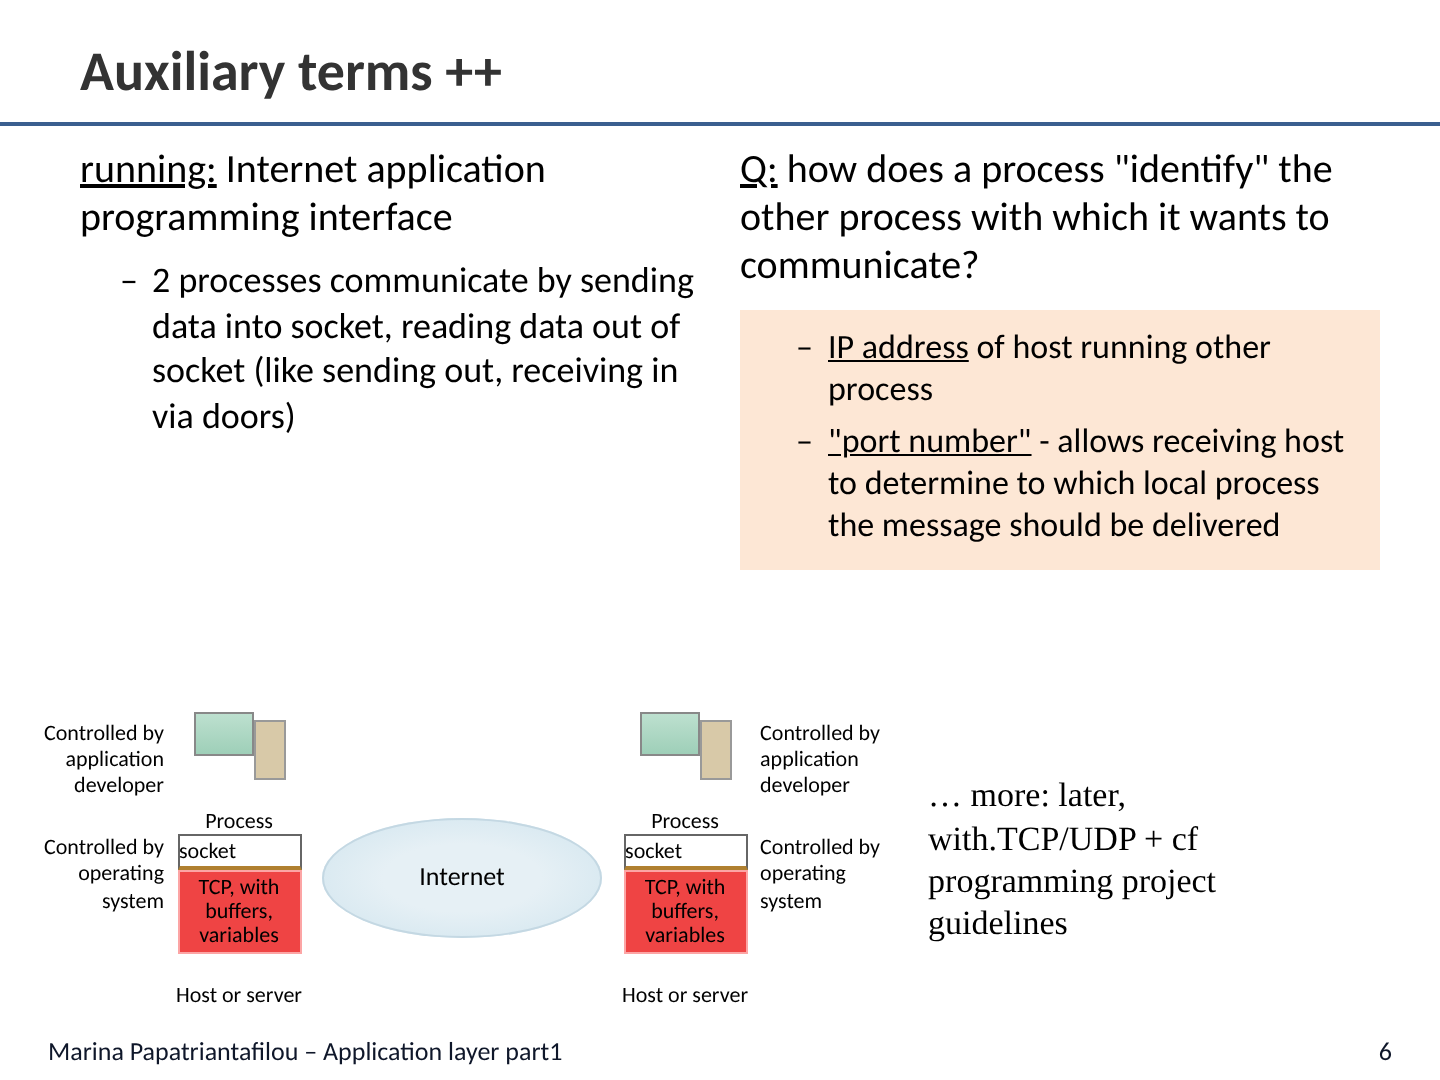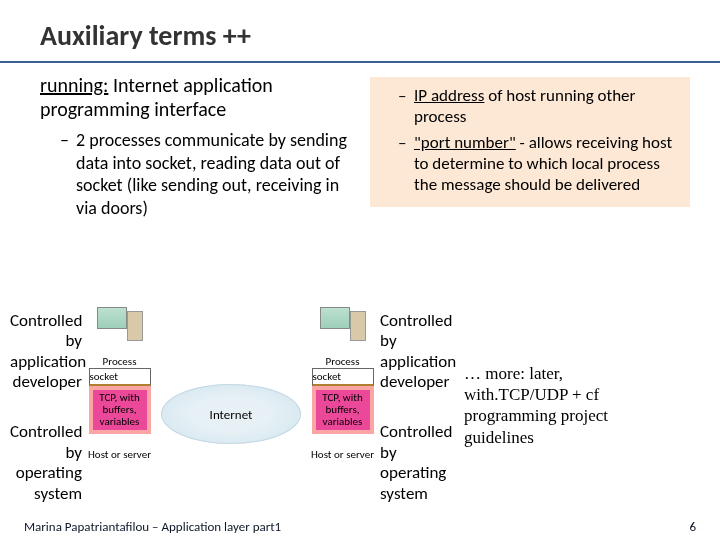--- a/index.html
+++ b/index.html
@@ -59,27 +59,27 @@
     display: flex;
     align-items: center;
     padding: 0 10px 0 10px;
   }
   .host-group {
     display: flex;
     align-items: flex-start;
     gap: 6px;
   }
   .ctrl-labels {
-    font-size: 17px;
+    font-size: 11px;
     line-height: 1.2;
     text-align: right;
     width: 72px;
     display: flex;
     flex-direction: column;
-    gap: 30px;
+    gap: 18px;
     padding-top: 4px;
   }
   .ctrl-labels.right { text-align: left; }
   .host-box {
     display: flex;
     flex-direction: column;
     align-items: center;
   }
   .pc {
     width: 46px;
@@ -102,23 +102,23 @@
   }
   .sock-box {
     width: 62px; text-align: left;
     border: 1px solid #666;
     border-bottom: 2px solid #b08030;
     font-size: 11px; padding: 1px 0;
     background: #fff;
   }
   .tcp-box {
     width: 62px; text-align: center;
-    border: 4px solid #fca5a5;
+    border: 1px solid #fca5a5;
     font-size: 11px; padding: 2px 0;
-    background: #ec4899;
+    background: #ef4444;
     line-height: 1.1;
   }
   .host-caption { font-size: 11px; margin-top: 14px; }
   .cloud-wrap {
     width: 160px;
     text-align: center;
     position: relative;
   }
   .cloud {
     width: 140px; height: 60px;
@@ -162,20 +162,23 @@
     <div class="heading">
       <span class="underlined">running:</span><span> Internet application programming interface</span>
     </div>
     <div class="bullet">
       <span class="dash">–</span>
       <span>2 processes communicate by sending data into socket, reading data out of socket (like sending out, receiving in via doors)</span>
     </div>
   </div>
 
   <div class="col-right">
+    <div class="heading heading-q">
+      <span class="underlined">Q:</span><span> how does a process "identify" the other process with which it wants to communicate?</span>
+    </div>
     <div class="bullets-inner">
       <div class="bullet">
         <span class="dash">–</span>
         <span><span style="text-decoration:underline">IP address</span><span> of host running other process</span></span>
       </div>
       <div class="bullet">
         <span class="dash">–</span>
         <span><span style="text-decoration:underline">"port number"</span><span> - allows receiving host to determine to which local process the message should be delivered</span></span>
       </div>
     </div>

